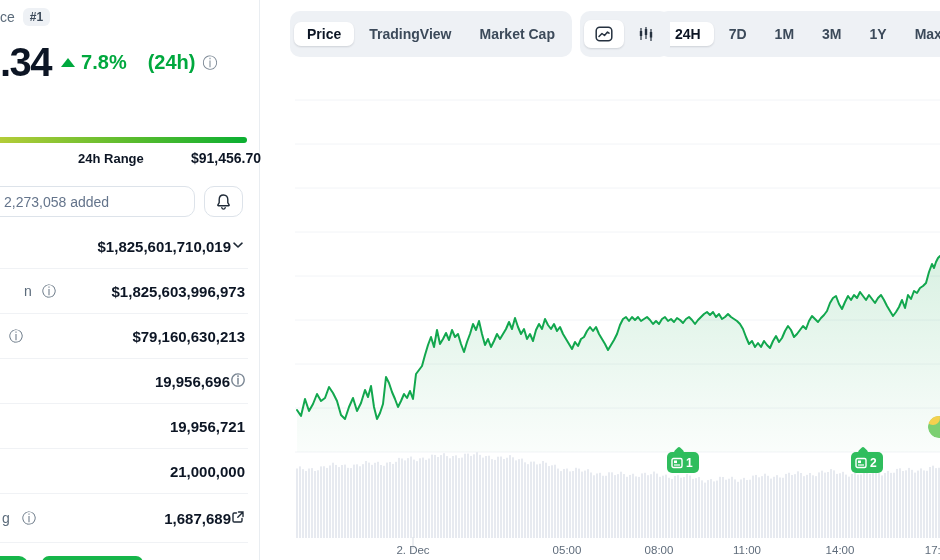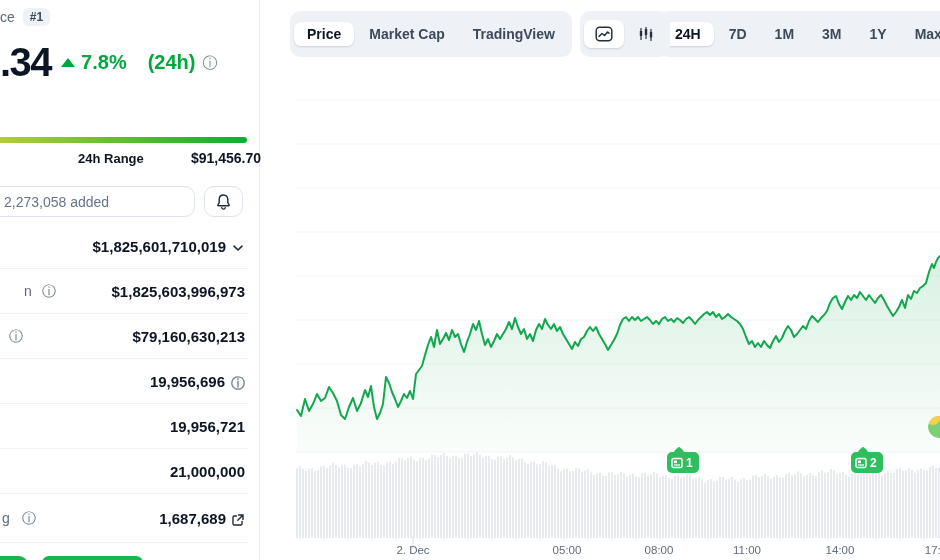--- a/index.html
+++ b/index.html
@@ -27,21 +27,21 @@
   .portfolio-row { position:absolute; left:0; top:186px; width:248px; height:31px; }
   .added-btn { position:absolute; left:-60px; top:0; width:255px; height:31px; background:#fff;
     border:1px solid #dde3ea; border-radius:10px; display:flex; align-items:center; }
   .added-btn span { margin-left:63px; font-size:14px; color:#64748b; }
   .bell-btn { position:absolute; left:204px; top:0; width:39px; height:31px; background:#fff;
     border:1px solid #dde3ea; border-radius:10px; display:flex; align-items:center; justify-content:center; }
   .stats { position:absolute; left:0; top:224px; width:248px; }
   .stat-row { position:relative; height:45px; display:flex; align-items:center;
     justify-content:flex-end; padding-right:3px; border-bottom:1px solid #f0f2f5; }
   .stat-row .frag { position:absolute; font-size:14px; color:#5b6b7b; }
-  .stat-val { font-size:15px; font-weight:700; color:#0c1524; display:flex; align-items:flex-end; gap:5px; }
+  .stat-val { font-size:15px; font-weight:700; color:#0c1524; display:flex; align-items:flex-start; }
   .chev { color:#334155; display:inline-flex; }
   .val-info { color:#7b8794; font-size:14px; line-height:1; }
   .bottom-btns { position:absolute; left:0; top:556px; width:248px; }
   .btn-stub { position:absolute; height:14px; background:#16b64a; border-radius:9px; }
 
   
   .v-divider { position:absolute; left:259px; top:0; width:1px; height:560px; background:#e9edf1; }
   .toolbar { position:absolute; left:290px; top:11px; height:34px; display:flex; gap:8px; z-index:6; }
   .seg-group { background:#eef1f5; border-radius:10px; display:flex; align-items:center;
     padding:4px; gap:2px; height:46px; }
@@ -436,22 +436,22 @@
 
   <div class="bottom-btns">
     <div class="btn-stub" style="left:0;width:28px;border-radius:0 9px 0 0"></div>
     <div class="btn-stub" style="left:42px;width:101px"></div>
   </div>
 </div>
 
 <div class="toolbar">
   <div class="seg-group">
     <div class="seg-item active">Price</div>
+    <div class="seg-item">TradingView</div>
     <div class="seg-item">Market Cap</div>
-    <div class="seg-item">TradingView</div>
   </div>
   <div class="seg-group">
     <div class="seg-icon active">
       <svg width="20" height="20" viewBox="0 0 20 20">
         <rect x="2.2" y="3.2" width="15.6" height="13.6" rx="3.5" fill="none" stroke="#25313f" stroke-width="1.5"></rect>
         <path d="M5 12.5 L8 9.5 L10.5 11.5 L13.5 8 L15 9.2" fill="none" stroke="#25313f" stroke-width="1.5" stroke-linecap="round" stroke-linejoin="round"></path>
       </svg>
     </div>
     <div class="seg-icon">
       <svg width="20" height="20" viewBox="0 0 20 20">

